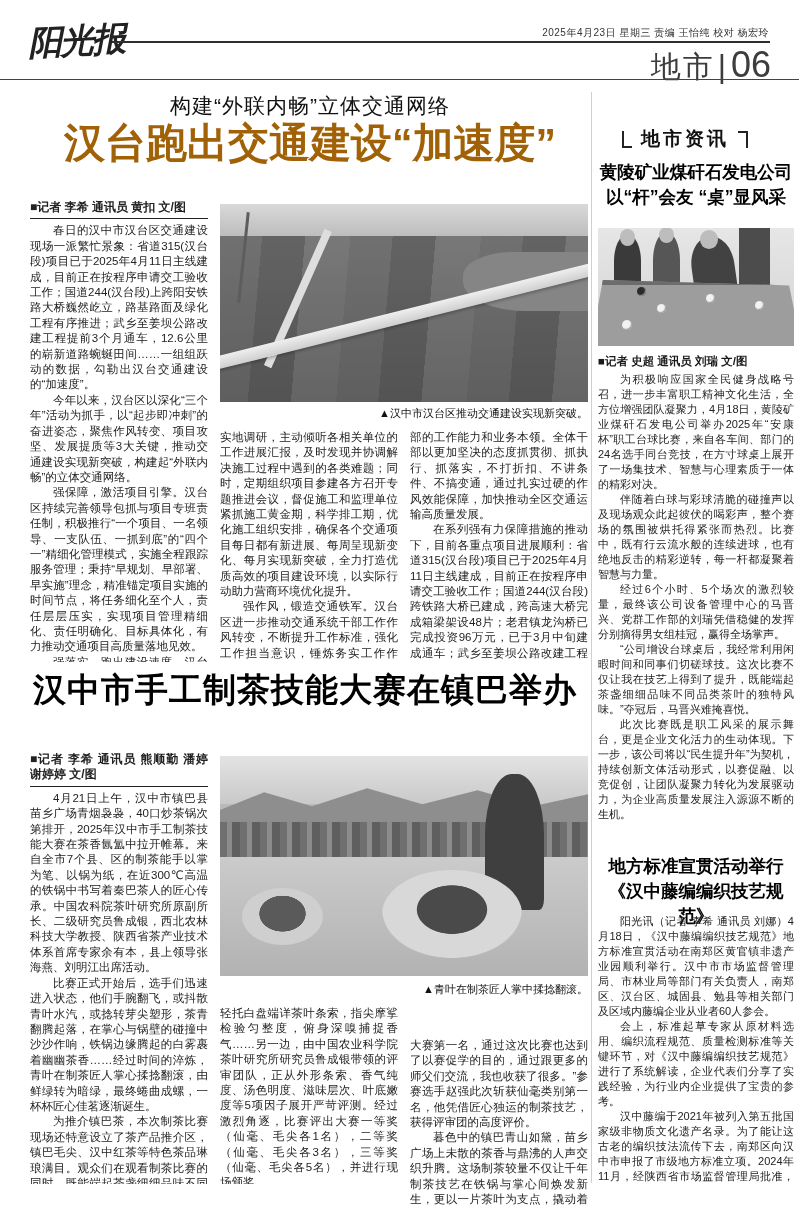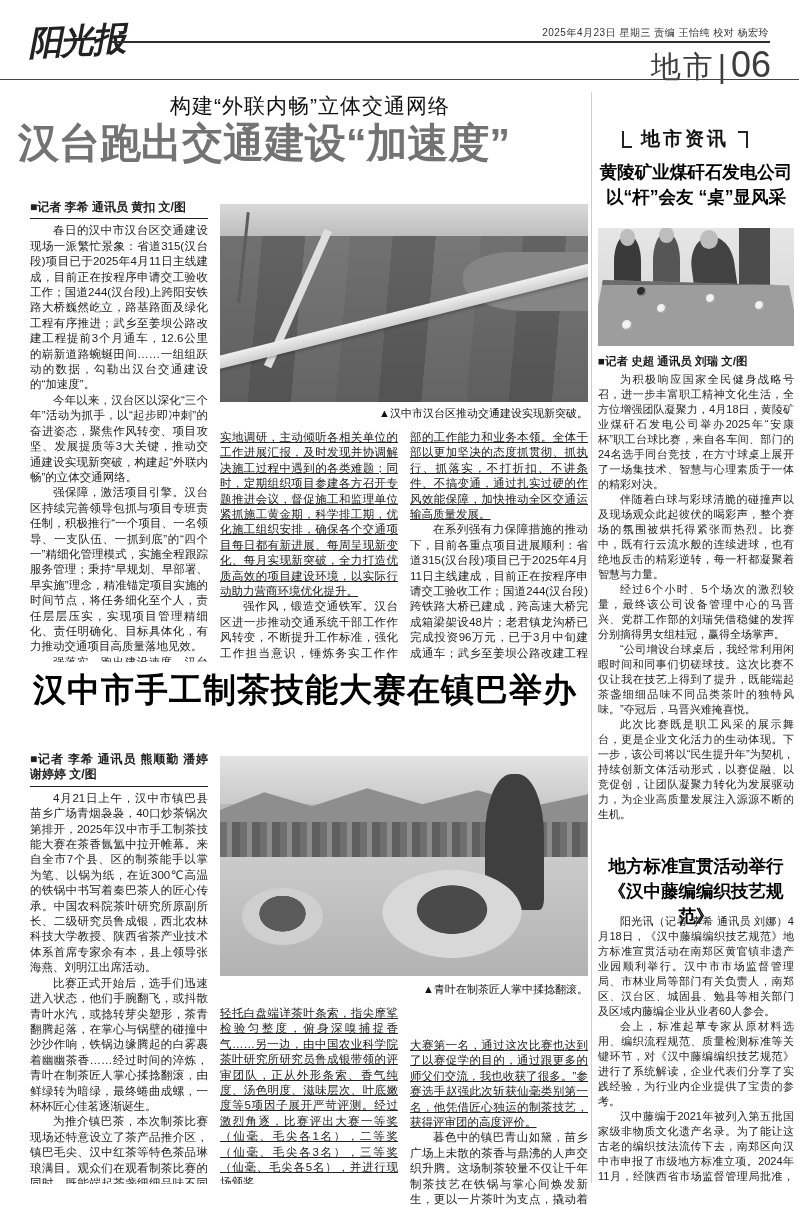--- a/index.html
+++ b/index.html
@@ -19,27 +19,27 @@
   .rule-top{ position:absolute; left:112px; right:29px; top:41px; height:2px; background:#2e2e2e; }
   .section-page{ position:absolute; right:28px; top:44px; font-size:30px; color:#3d3d3d; letter-spacing:2px; }
   .section-page .pageno{ font-size:36px; letter-spacing:0; }
   .section-page .sep{ font-weight:100; color:#3d3d3d; padding:0 3px; font-size:32px; }
   .rule-full{ position:absolute; left:0px; right:0px; top:79px; height:1px; background:#444; }
   .vrule{ position:absolute; left:591px; top:92px; bottom:22px; width:1px; background:#cfcfcf; }
 
   
   .kicker{ position:absolute; left:30px; width:560px; top:92px; text-align:center;
            font-size:21px; color:#111; letter-spacing:1px; }
-  .headline-1{ position:absolute; left:18px; width:584px; top:116px; 
-           font-size:41px; font-weight:900; letter-spacing:0px; color:#737373; }
+  .headline-1{ position:absolute; left:18px; width:584px; top:116px; text-align:center;
+           font-size:41px; font-weight:900; letter-spacing:0px; color:#a16207; }
   .byline{ font-weight:bold; font-size:12px; border-bottom:1px solid #222; padding-bottom:3px; margin-bottom:4px; }
   .col{ position:absolute; width:178px; font-size:11.5px; line-height:15.4px;
         text-align:justify; overflow:hidden; color:#222; }
   .col p{ text-indent:2em; }
-  .col.cont p:first-child{ text-indent:0;text-decoration:underline; }
+  .col.cont p:first-child{ text-indent:0; }
   .caption{ font-size:11px; color:#111; text-align:right;
             font-family:"Liberation Serif","DejaVu Serif",serif; }
 
   
   .photo{ position:absolute; overflow:hidden; background:#b9b9b9; }
   .ph-layer{ position:absolute; }
 
   
   .aerial-sky{ left:0; top:0; right:0; height:16%; background:linear-gradient(180deg,#d9d9d9,#bdbdbd); }
   .aerial-fields{ left:0; top:16%; right:0; bottom:0;

